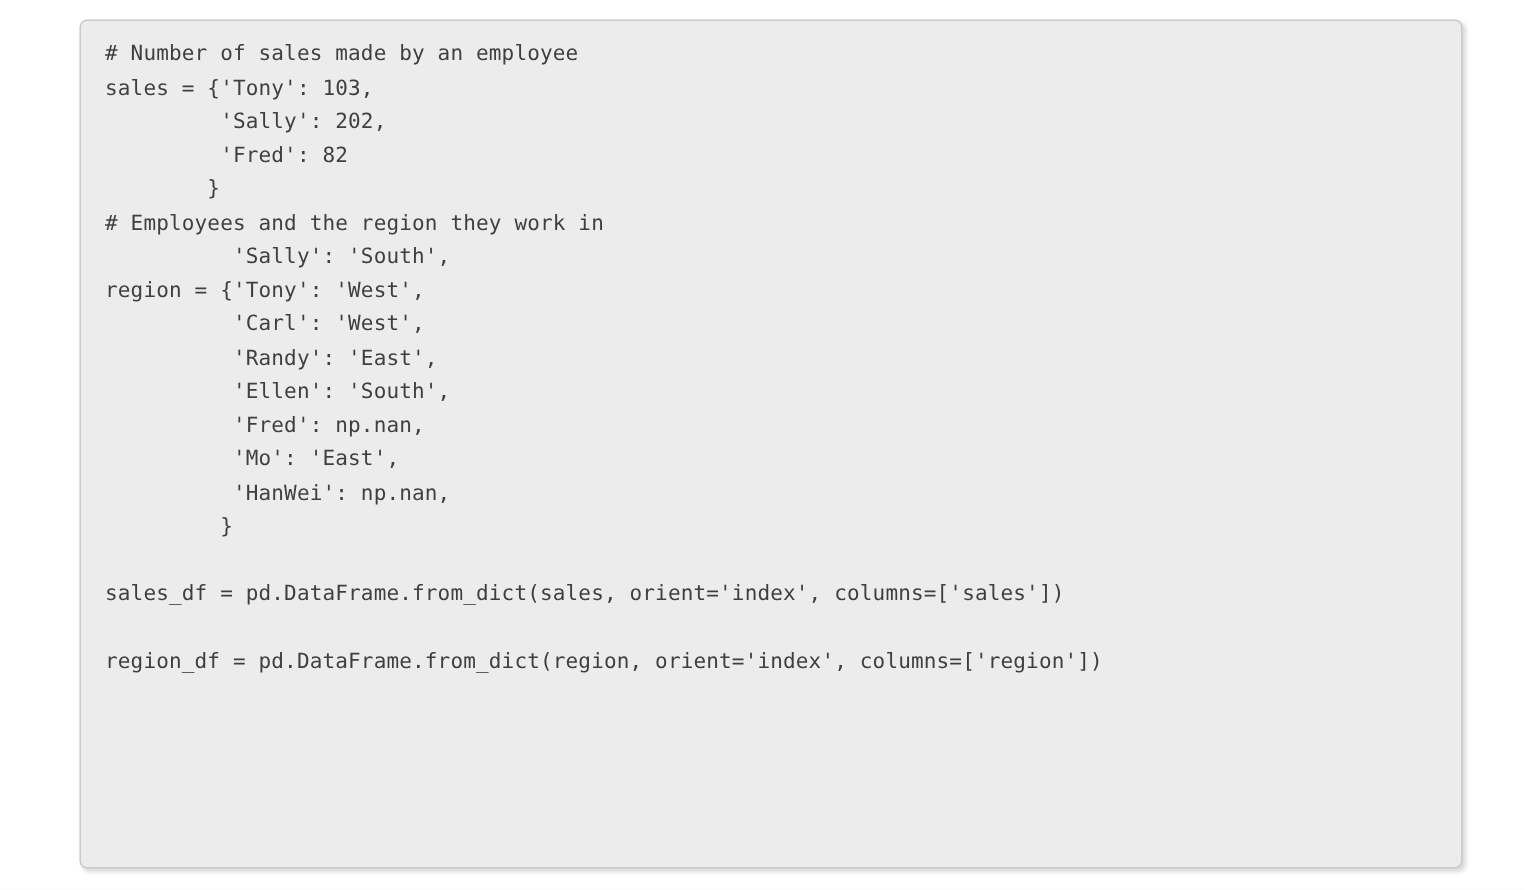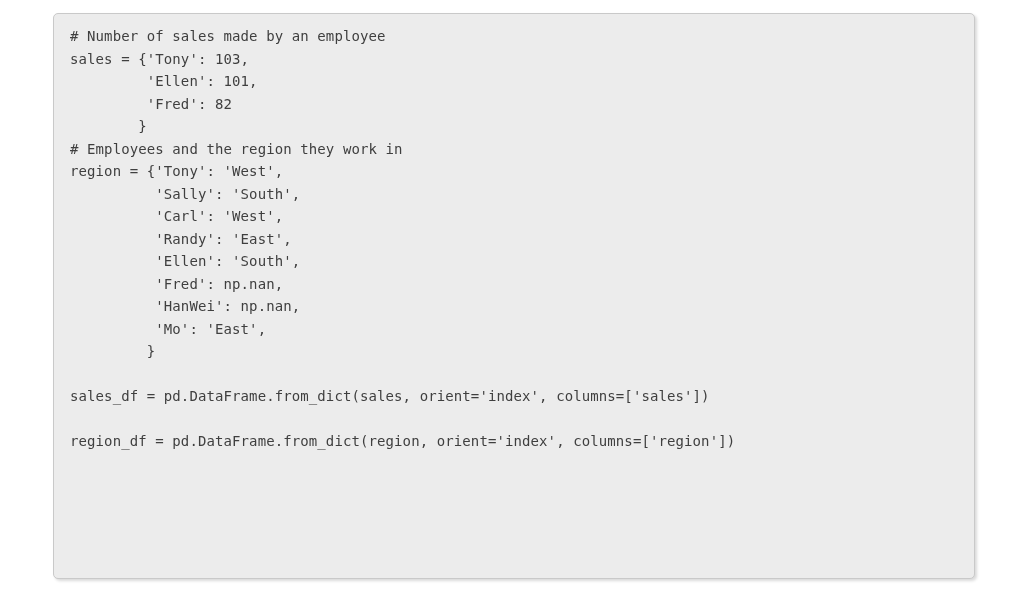--- a/index.html
+++ b/index.html
@@ -40,32 +40,32 @@
     letter-spacing: 0.1px;
   }
 </style>
 </head>
 <body>
 
 <div class="page">
   <div class="code-card">
     <div class="code-line"># Number of sales made by an employee</div>
     <div class="code-line">sales = {'Tony': 103,</div>
-    <div class="code-line">         'Ellen': 101,</div>
+    <div class="code-line">         'Sally': 202,</div>
     <div class="code-line">         'Fred': 82</div>
     <div class="code-line">        }</div>
     <div class="code-line"># Employees and the region they work in</div>
+    <div class="code-line">          'Sally': 'South',</div>
     <div class="code-line">region = {'Tony': 'West',</div>
-    <div class="code-line">          'Sally': 'South',</div>
     <div class="code-line">          'Carl': 'West',</div>
     <div class="code-line">          'Randy': 'East',</div>
     <div class="code-line">          'Ellen': 'South',</div>
     <div class="code-line">          'Fred': np.nan,</div>
+    <div class="code-line">          'Mo': 'East',</div>
     <div class="code-line">          'HanWei': np.nan,</div>
-    <div class="code-line">          'Mo': 'East',</div>
     <div class="code-line">         }</div>
     <div class="code-line"></div>
     <div class="code-line">sales_df = pd.DataFrame.from_dict(sales, orient='index', columns=['sales'])</div>
     <div class="code-line"></div>
     <div class="code-line">region_df = pd.DataFrame.from_dict(region, orient='index', columns=['region'])</div>
     <div class="code-line"></div>
   </div>
 </div>
 
 </body></html>

